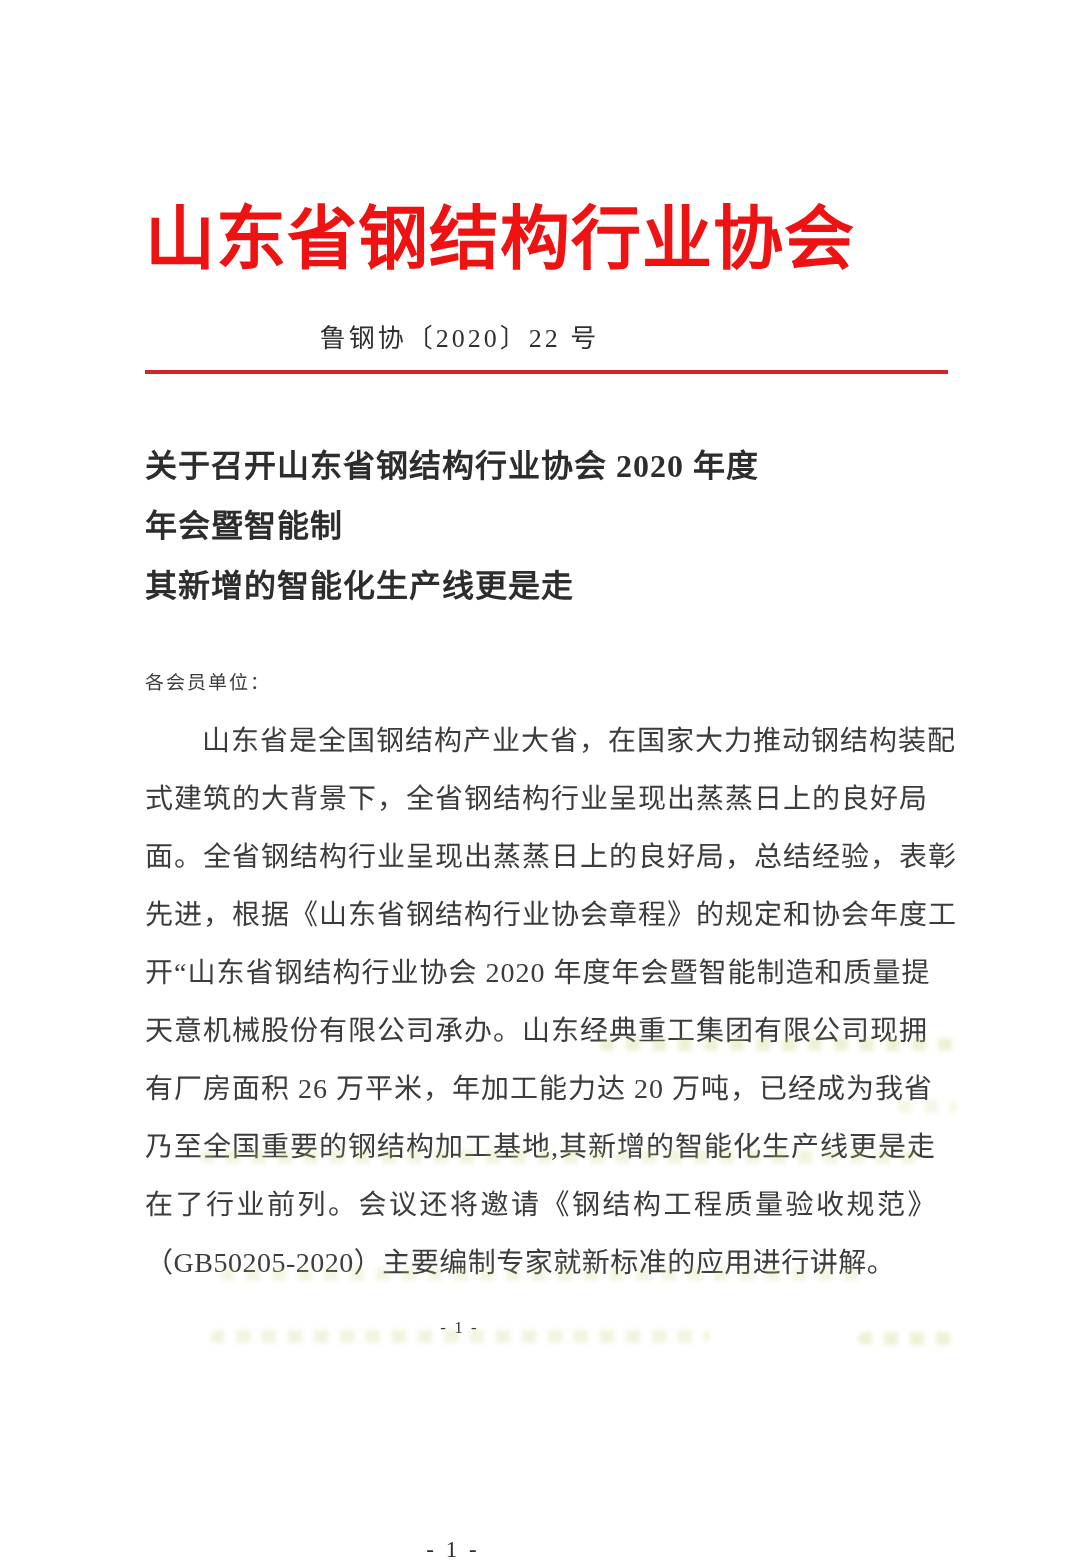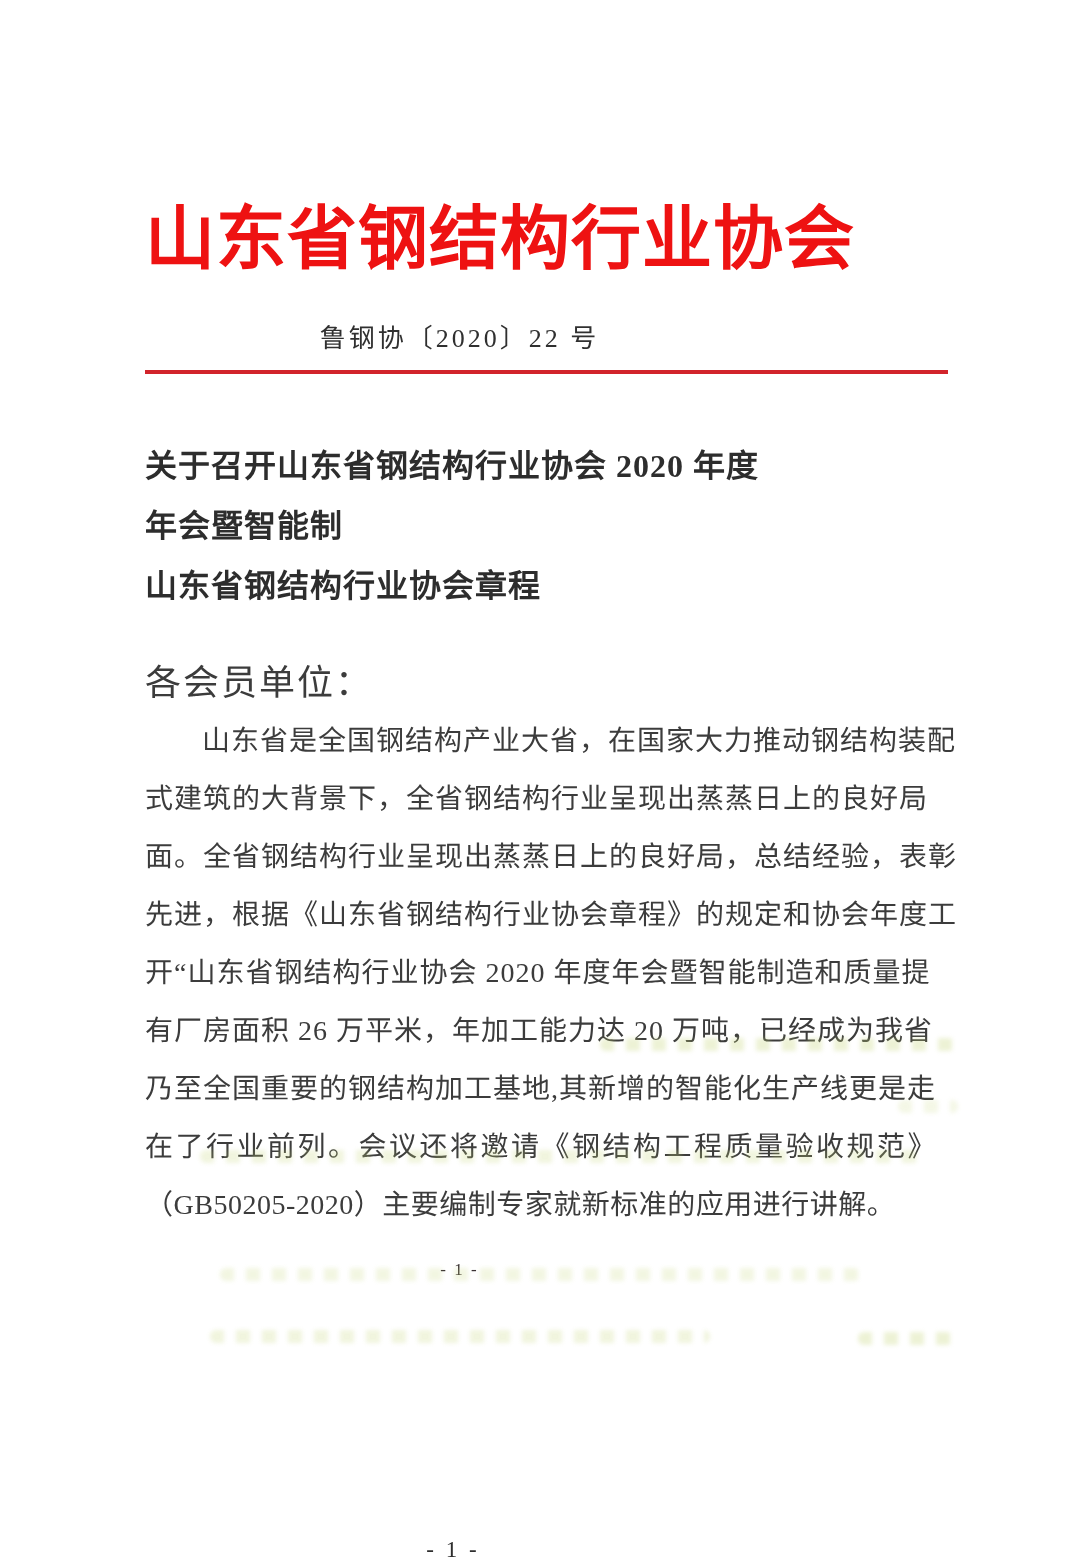--- a/index.html
+++ b/index.html
@@ -53,21 +53,21 @@
     margin-top: 62px;
     font-size: 32px;
     line-height: 60px;
     font-weight: 700;
     letter-spacing: 1px;
     color: var(--heading-ink);
     text-align: left;
   }
   .salutation {
     margin-top: 38px;
-    font-size: 36px;
+    font-size: 19px;
     line-height: 58px;
     letter-spacing: 2px;
     color: var(--body-ink);
   }
   .body-line {
     font-size: 28px;
     line-height: 58px;
     letter-spacing: 1px;
     color: var(--body-ink);
     text-align: justify;
@@ -121,31 +121,32 @@
 <div class="page">
 
   <div class="org-title">山东省钢结构行业协会</div>
 
   <div class="doc-number">鲁钢协〔2020〕22 号</div>
 
   <div class="red-rule"></div>
 
   <div class="notice-title">
     <div>关于召开山东省钢结构行业协会 2020 年度年会暨智能制</div>
-    <div>山东省钢结构行业协会章程</div>
+    <div>其新增的智能化生产线更是走</div>
   </div>
 
   <div class="salutation">各会员单位：</div>
 
   <div>
     <div class="body-line indent">山东省是全国钢结构产业大省，在国家大力推动钢结构装配</div>
     <div class="body-line">式建筑的大背景下，全省钢结构行业呈现出蒸蒸日上的良好局</div>
     <div class="body-line">面。全省钢结构行业呈现出蒸蒸日上的良好局，总结经验，表彰</div>
     <div class="body-line">先进，根据《山东省钢结构行业协会章程》的规定和协会年度工</div>
     <div class="body-line">开“山东省钢结构行业协会 2020 年度年会暨智能制造和质量提</div>
+    <div class="body-line">天意机械股份有限公司承办。山东经典重工集团有限公司现拥</div>
     <div class="body-line">有厂房面积 26 万平米，年加工能力达 20 万吨，已经成为我省</div>
     <div class="body-line">乃至全国重要的钢结构加工基地,其新增的智能化生产线更是走</div>
     <div class="body-line short">在了行业前列。会议还将邀请《钢结构工程质量验收规范》</div>
     <div class="body-line short tight">（GB50205-2020）主要编制专家就新标准的应用进行讲解。</div>
   </div>
 
   <div class="page-num-small">- 1 -</div>
 
   <div class="page-num-large">- 1 -</div>
 

